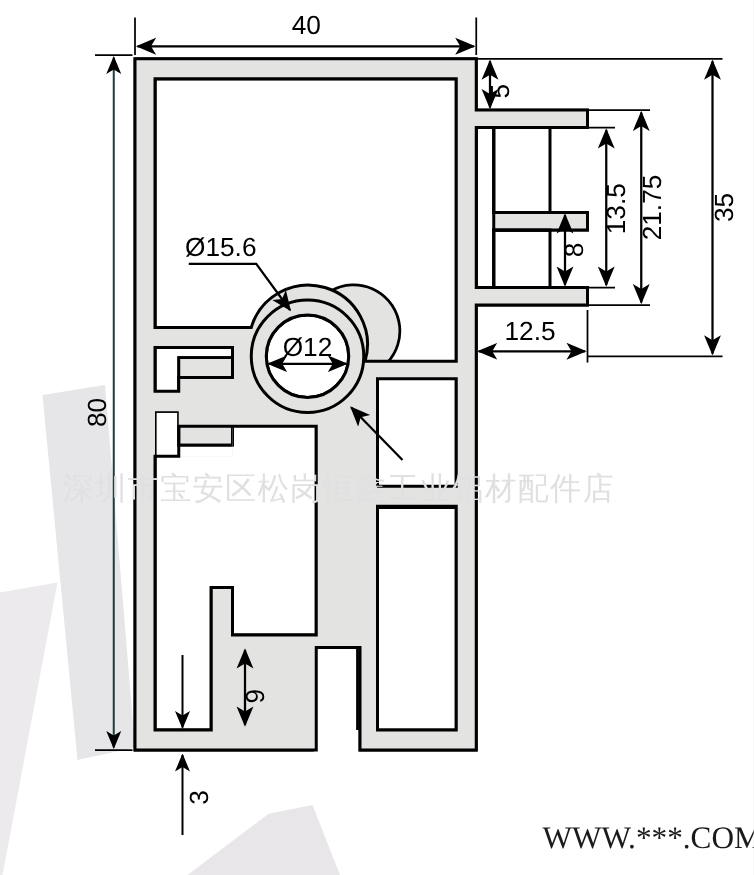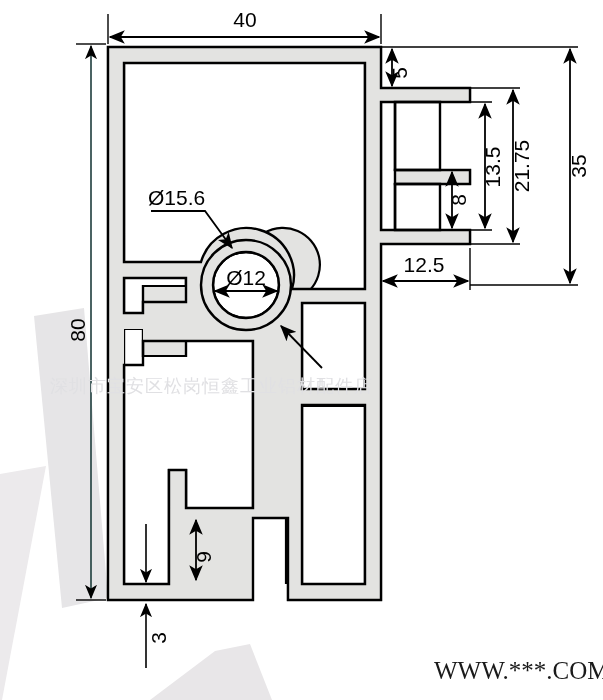--- a/index.html
+++ b/index.html
@@ -12,21 +12,21 @@
     position:relative;
   }
   #stage{position:relative;width:603px;height:700px;}
   svg.drawing{position:absolute;left:0;top:0;width:603px;height:700px;}
 
   .wm-cn{
     position:absolute;
     left:50px; top:374px;
     width:505px;
     font-family:Liberation Serif, serif;
-    font-size:18px;
+    font-size:25px;
     letter-spacing:1px;
     color:#e0e0e3;
     white-space:nowrap;
     pointer-events:none;
     user-select:none;
   }
   .wm-url{
     position:absolute;
     left:434px; top:657px;
     font-family:"Liberation Serif", serif;

